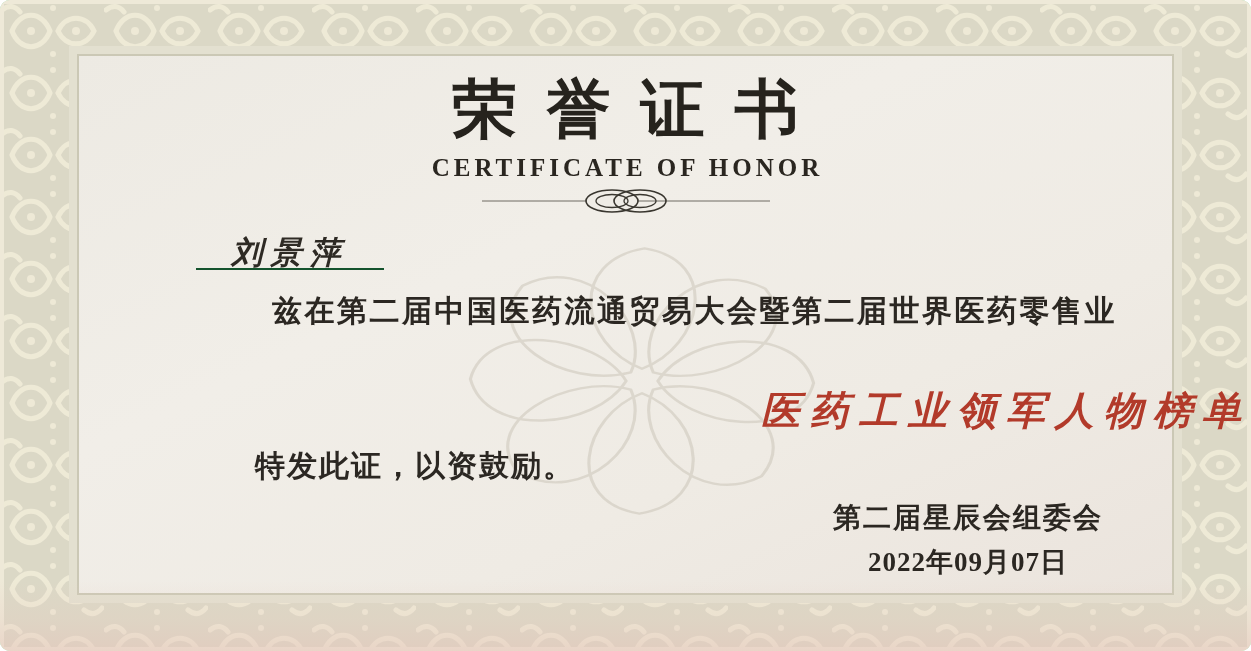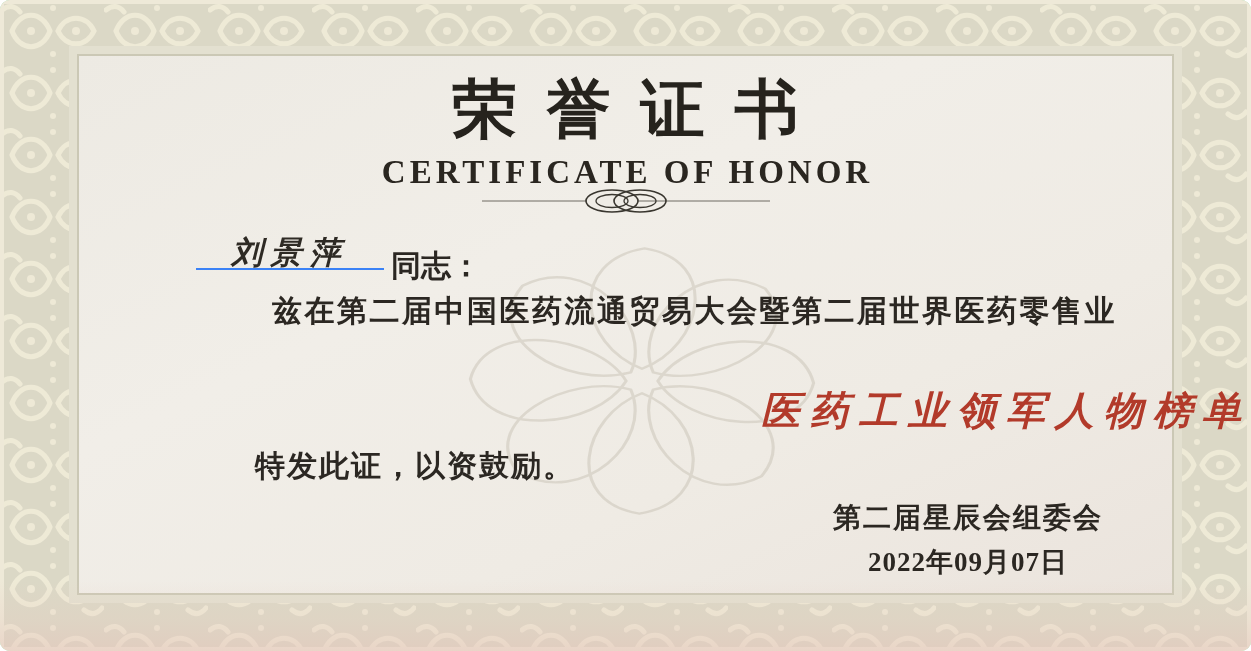--- a/index.html
+++ b/index.html
@@ -38,28 +38,28 @@
 
   .txt { position:absolute; z-index:4; color:#2b2722; white-space:nowrap; }
 
   .title {
     left:0; right:0; top:72px; text-align:center;
     font-size:64px; font-weight:700; color:#26231d;
     letter-spacing:30px; padding-left:30px; line-height:1.2;
   }
   .subtitle {
     left:0; right:0; top:154px; text-align:center;
-    font-size:33px; font-weight:700; color:#2a2620;
+    font-size:25px; font-weight:700; color:#2a2620;
     letter-spacing:4px; padding-left:4px;
   }
   .divider { position:absolute; z-index:4; left:50%; top:188px; margin-left:-146px; }
 
   .name-underline {
     left:196px; top:232px; width:188px; height:38px;
-    border-bottom:2px solid #3b82f6; text-align:center;
+    border-bottom:2px solid #14532d; text-align:center;
     font-size:31px; font-weight:600; font-style:italic;
     letter-spacing:8px; color:#2e2a24;
   }
   .salutation { left:391px; top:246px; font-size:30px; font-weight:700; }
 
   .body-line { font-size:30px; font-weight:700; letter-spacing:2.5px; color:#2b2722; }
   .body-1 { left:236px; top:291px;margin-left:36px; }
   .body-2 { left:184px; top:337px; }
 
   .award {
@@ -124,21 +124,20 @@
 
   <svg class="divider" width="292" height="26" viewBox="0 0 292 26">
     <line x1="2" y1="13" x2="290" y2="13" stroke="#6e6a62" stroke-width="1"></line>
     <ellipse cx="132" cy="13" rx="26" ry="11" fill="#efece6" stroke="#39362f" stroke-width="1.6"></ellipse>
     <ellipse cx="160" cy="13" rx="26" ry="11" fill="none" stroke="#39362f" stroke-width="1.6"></ellipse>
     <ellipse cx="132" cy="13" rx="16" ry="6.5" fill="none" stroke="#39362f" stroke-width="1.3"></ellipse>
     <ellipse cx="160" cy="13" rx="16" ry="6.5" fill="none" stroke="#39362f" stroke-width="1.3"></ellipse>
   </svg>
 
   <div class="txt name-underline">刘景萍</div>
-  <div class="txt salutation">同志：</div>
 
   <div class="txt body-line body-1">兹在第二届中国医药流通贸易大会暨第二届世界医药零售业</div>
 
   <div class="txt award">医药工业领军人物榜单</div>
 
   <div class="txt closing">特发此证，以资鼓励。</div>
 
   <div class="signoff">
     <div class="issuer">第二届星辰会组委会</div>
     <div class="date">2022年09月07日</div>

